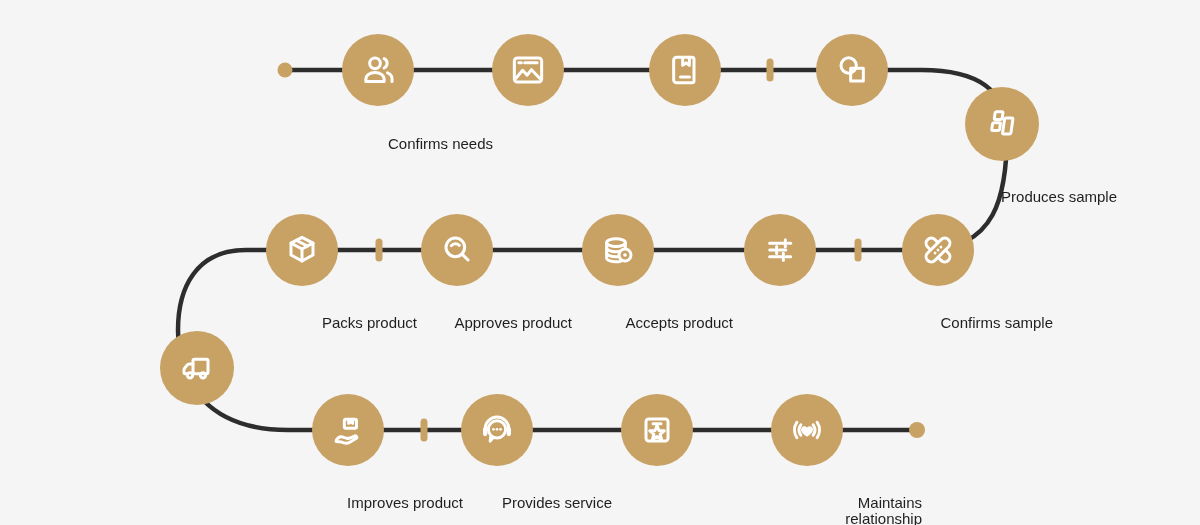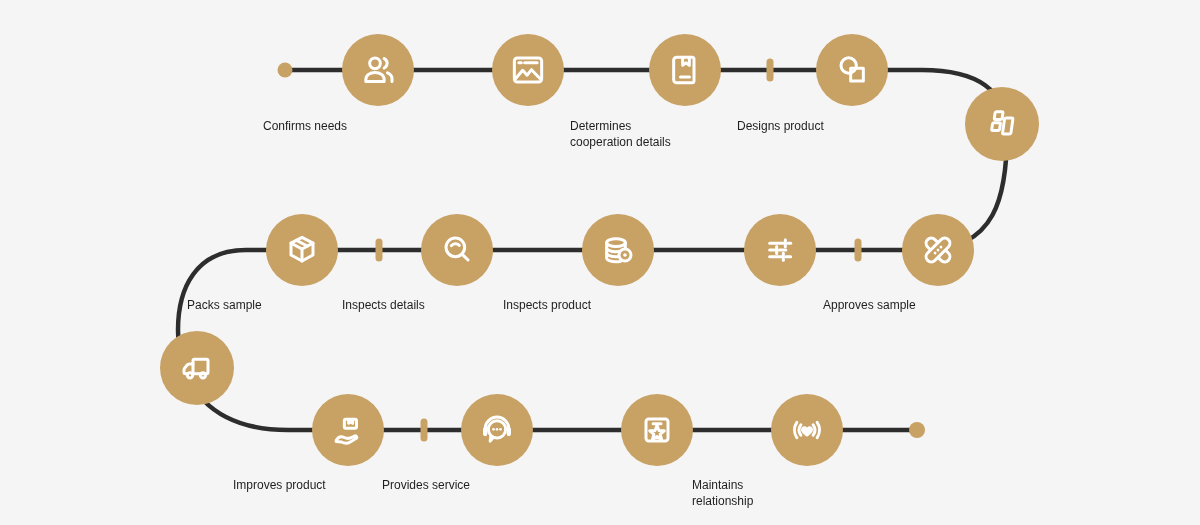--- a/index.html
+++ b/index.html
@@ -9,22 +9,22 @@
   }
   .connector { position:absolute; left:0; top:0; }
   .node {
     position:absolute; width:72px; height:72px; border-radius:50%;
     background:#C8A165; display:flex; align-items:center; justify-content:center;
     transform:translate(-50%,-50%);
   }
   .node.big { width:74px; height:74px; }
   .node svg { display:block; }
   .label {
-    position:absolute; transform:translateX(-50%); width:230px; text-align:left;
-    font-size:12px; line-height:16px; color:#1F1F1F; white-space:pre-line;
+    position:absolute; transform:translateX(-50%); width:230px; text-align:right;
+    font-size:15px; line-height:16px; color:#1F1F1F; white-space:pre-line;margin-top:18px;
   }
   .tick {
     position:absolute; width:7px; height:23px; border-radius:4px;
     background:#C8A165; transform:translate(-50%,-50%);
   }
   .dot {
     position:absolute; border-radius:50%; background:#C8A165;
     transform:translate(-50%,-50%);
   }
 </style>
@@ -64,57 +64,55 @@
     </svg>
   </div>
 
   <div class="node" style="left:685px;top:70px">
     <svg width="40" height="40" viewBox="0 0 24 24" fill="none" stroke="#FFFFFF" stroke-width="1.8" stroke-linecap="round" stroke-linejoin="round">
       <path d="M7 4.3h9.2c.7 0 1.2.5 1.2 1.2v13c0 .7-.5 1.2-1.2 1.2H7c-1 0-1.8-.8-1.8-1.8V6.1c0-1 .8-1.8 1.8-1.8z"></path>
       <path d="M10.6 4.3v4.9l2-1.5 2 1.5V4.3"></path>
       <line x1="9.3" y1="16.2" x2="14.7" y2="16.2"></line>
     </svg>
   </div>
-  <div class="label" style="left:685px;top:118px">Determines
-cooperation details</div>
 
   <div class="node" style="left:852px;top:70px">
     <svg width="40" height="40" viewBox="0 0 24 24" fill="none" stroke="#FFFFFF" stroke-width="1.8" stroke-linecap="round" stroke-linejoin="round">
       <circle cx="10" cy="9.3" r="4.6"></circle>
       <rect x="11.2" y="11" width="7.6" height="7.6"></rect>
     </svg>
   </div>
-  <div class="label" style="left:852px;top:118px">Designs product</div>
 
   <div class="node big" style="left:1002px;top:124px">
     <svg width="40" height="40" viewBox="0 0 24 24" fill="none" stroke="#FFFFFF" stroke-width="1.8" stroke-linecap="round" stroke-linejoin="round">
       <g transform="translate(1.6 0) skewX(-8)">
         <rect x="7" y="4.6" width="4.7" height="4.7" rx=".9"></rect>
         <rect x="6.4" y="11.2" width="4.7" height="4.7" rx=".9"></rect>
         <rect x="13.2" y="8.4" width="5" height="9.6" rx=".9"></rect>
       </g>
     </svg>
   </div>
+  <div class="label" style="left:1002px;top:171px">Produces sample</div>
 
   <div class="node" style="left:938px;top:250px">
     <svg width="40" height="40" viewBox="0 0 24 24" fill="none" stroke="#FFFFFF" stroke-width="1.8" stroke-linecap="round" stroke-linejoin="round">
       <g transform="rotate(45 12 12)">
           <rect x="3.2" y="8.9" width="17.6" height="6.2" rx="3.1"></rect>
         </g>
       <g transform="rotate(-45 12 12)">
           <rect x="3.2" y="8.9" width="17.6" height="6.2" rx="3.1" fill="#C8A165"></rect>
         </g>
       <g transform="rotate(-45 12 12)" fill="#FFFFFF" stroke="none">
         <circle cx="9.5" cy="12" r=".85"></circle>
           <circle cx="12" cy="12" r=".85"></circle>
           <circle cx="14.5" cy="12" r=".85"></circle>
       </g>
     </svg>
   </div>
-  <div class="label" style="left:938px;top:297px">Approves sample</div>
+  <div class="label" style="left:938px;top:297px">Confirms sample</div>
 
   <div class="node" style="left:780px;top:250px">
     <svg width="40" height="40" viewBox="0 0 24 24" fill="none" stroke="#FFFFFF" stroke-width="1.8" stroke-linecap="round" stroke-linejoin="round">
       <line x1="5.8" y1="8" x2="14" y2="8"></line>
       <line x1="15.2" y1="5.9" x2="15.2" y2="10.1"></line>
       <line x1="16.8" y1="8" x2="18.4" y2="8"></line>
       <line x1="5.8" y1="12" x2="8.8" y2="12"></line>
       <line x1="10" y1="9.9" x2="10" y2="14.1"></line>
       <line x1="11.6" y1="12" x2="15.5" y2="12"></line>
       <line x1="5.8" y1="16" x2="12.8" y2="16"></line>
@@ -127,40 +125,40 @@
     <svg width="40" height="40" viewBox="0 0 24 24" fill="none" stroke="#FFFFFF" stroke-width="1.8" stroke-linecap="round" stroke-linejoin="round">
       <ellipse cx="10.8" cy="7.6" rx="5.6" ry="2.3"></ellipse>
       <path d="M5.2 7.6v9.2c0 1.3 2.5 2.3 5.6 2.3 1 0 2-.1 2.8-.3"></path>
       <path d="M5.2 10.7c0 1.3 2.5 2.3 5.6 2.3.9 0 1.8-.1 2.6-.3"></path>
       <path d="M5.2 13.8c0 1.3 2.5 2.3 5.6 2.3.7 0 1.4-.1 2-.2"></path>
       <path d="M16.4 7.6v3.4"></path>
       <circle cx="16.2" cy="15" r="3.6" fill="#C8A165"></circle>
       <circle cx="16.2" cy="15" r="1.1" fill="#FFFFFF" stroke="none"></circle>
     </svg>
   </div>
-  <div class="label" style="left:618px;top:297px">Inspects product</div>
+  <div class="label" style="left:618px;top:297px">Accepts product</div>
 
   <div class="node" style="left:457px;top:250px">
     <svg width="40" height="40" viewBox="0 0 24 24" fill="none" stroke="#FFFFFF" stroke-width="1.8" stroke-linecap="round" stroke-linejoin="round">
       <circle cx="11" cy="10.4" r="5.6"></circle>
       <path d="M8.6 9.4a3.4 3.4 0 0 1 4.8-.2"></path>
       <line x1="15.2" y1="14.6" x2="18.6" y2="18"></line>
     </svg>
   </div>
-  <div class="label" style="left:457px;top:297px">Inspects details</div>
+  <div class="label" style="left:457px;top:297px">Approves product</div>
 
   <div class="node" style="left:302px;top:250px">
     <svg width="40" height="40" viewBox="0 0 24 24" fill="none" stroke="#FFFFFF" stroke-width="1.8" stroke-linecap="round" stroke-linejoin="round">
       <path d="M12 4.4l6.6 3.5v7.1L12 18.6l-6.6-3.6V7.9z"></path>
       <path d="M5.4 7.9L12 11.4l6.6-3.5"></path>
       <line x1="12" y1="11.4" x2="12" y2="18.6"></line>
       <path d="M8.7 6.2l6.5 3.4"></path>
     </svg>
   </div>
-  <div class="label" style="left:302px;top:297px">Packs sample</div>
+  <div class="label" style="left:302px;top:297px">Packs product</div>
 
   <div class="node big" style="left:197px;top:368px">
     <svg width="40" height="40" viewBox="0 0 24 24" fill="none" stroke="#FFFFFF" stroke-width="1.8" stroke-linecap="round" stroke-linejoin="round">
       <rect x="9.6" y="6.8" width="9" height="8.6" rx=".9"></rect>
       <path d="M9.6 9.6H7.4c-.5 0-1 .2-1.3.6l-1.6 2c-.2.3-.3.6-.3 1v1.4c0 .5.4.9.9.9h1.2"></path>
       <circle cx="7.8" cy="16.4" r="1.6"></circle>
       <circle cx="15.6" cy="16.4" r="1.6"></circle>
     </svg>
   </div>
 

